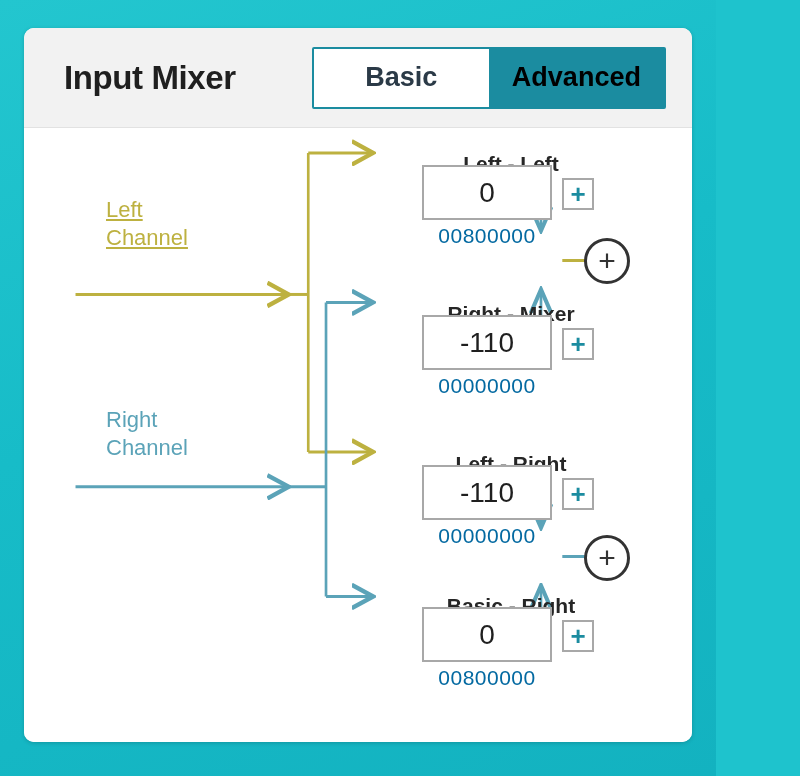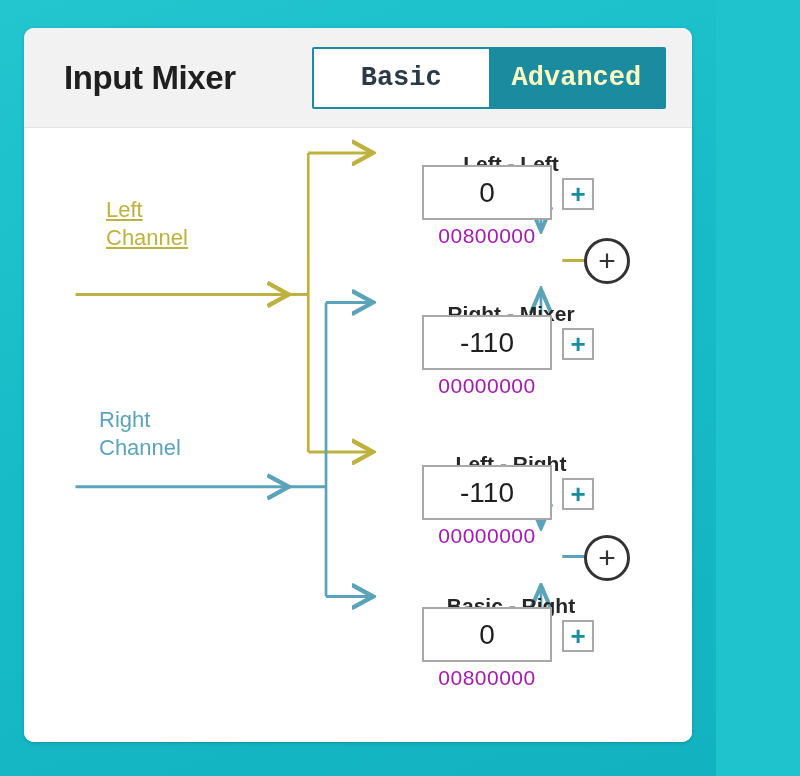--- a/index.html
+++ b/index.html
@@ -50,39 +50,38 @@
     letter-spacing: -0.4px;
     white-space: nowrap;
   }
   #mode-toggle {
     margin-left: 76px;
     display: flex;
     border: 2px solid #1b8ca0;
     border-radius: 2px;
     overflow: hidden;
     height: 62px;
-    font-family: Liberation Mono, monospace;
   }
   .toggle-btn {
     width: 187px;
     display: flex;
     align-items: center;
     justify-content: center;
     font-size: 27px;
     font-weight: bold;
     cursor: pointer;
     user-select: none;
   }
   .toggle-btn.inactive {
     background: #ffffff;
     color: #2b3a47;
   }
   .toggle-btn.active {
     background: #1b8ca0;
-    color: #fef9c3;
+    color: #000000;
   }
 
   
   #diagram-area {
     position: relative;
     width: 100%;
     height: calc(100% - 100px);
     background: #ffffff;
   }
   #wire-layer {
@@ -95,21 +94,21 @@
 
   
   .channel-label {
     position: absolute;
     font-size: 22px;
     line-height: 1.28;
     white-space: pre-line;
     pointer-events: none;
   }
   #channel-label-left  { left: 82px; top: 68px;  color: #bdb140; text-decoration: underline; }
-  #channel-label-right { left: 75px; top: 278px; color: #5ba3b8; }
+  #channel-label-right { left: 82px; top: 278px; color: #5ba3b8; }
 
   
   .mixer-block { position: absolute; }
   .block-title {
     position: absolute;
     left: 0;
     top: 16px;
     width: 178px;
     text-align: center;
     font-size: 21px;
@@ -150,21 +149,21 @@
     cursor: pointer;
   }
   .hex-code {
     position: absolute;
     left: 0;
     top: 88px;
     width: 130px;
     text-align: center;
     font-size: 21px;
     letter-spacing: 0.5px;
-    color: #a21caf;
+    color: #0369a1;
     white-space: nowrap;
   }
 
   
   .sum-node {
     position: absolute;
     width: 46px;
     height: 46px;
     border: 3px solid #333333;
     border-radius: 50%;

